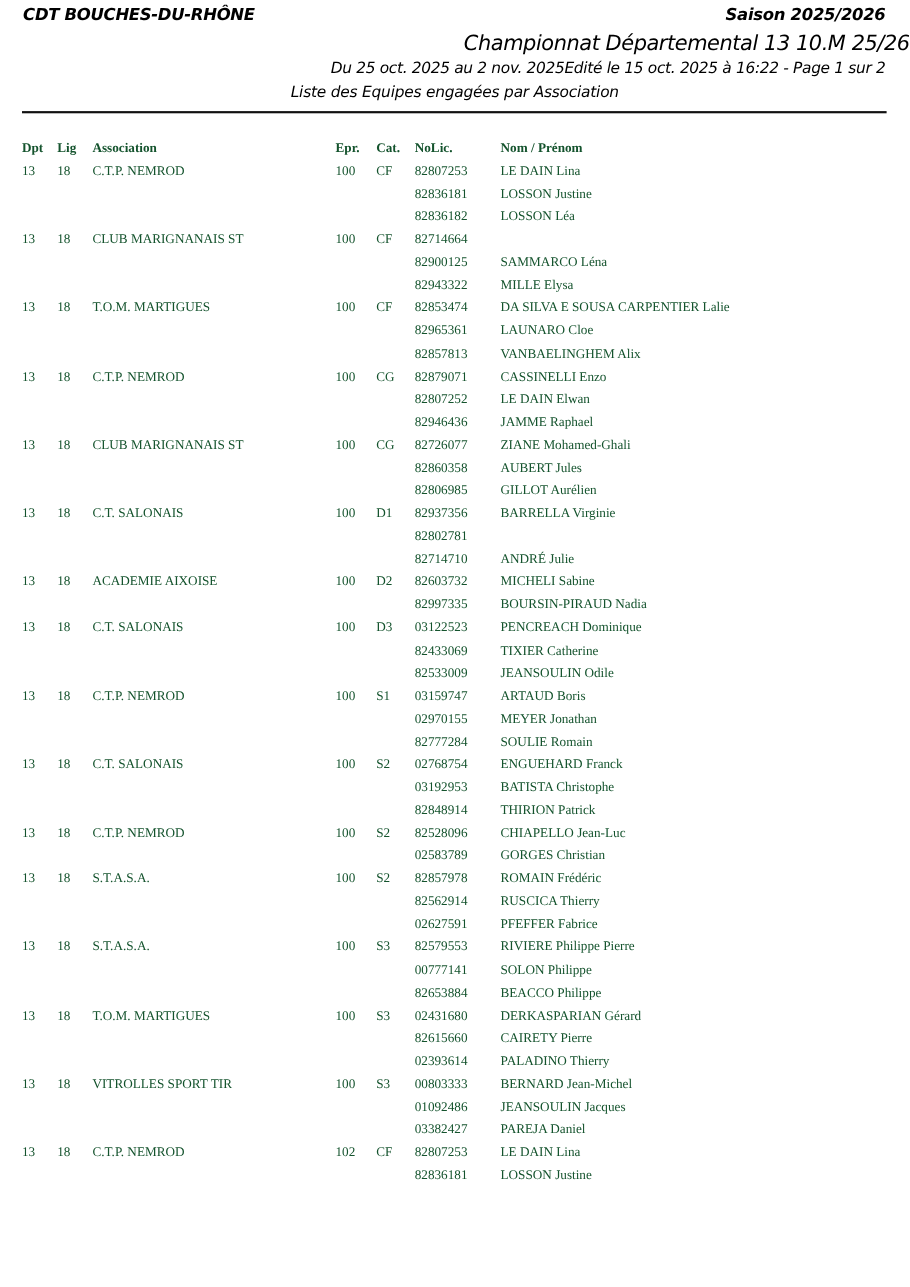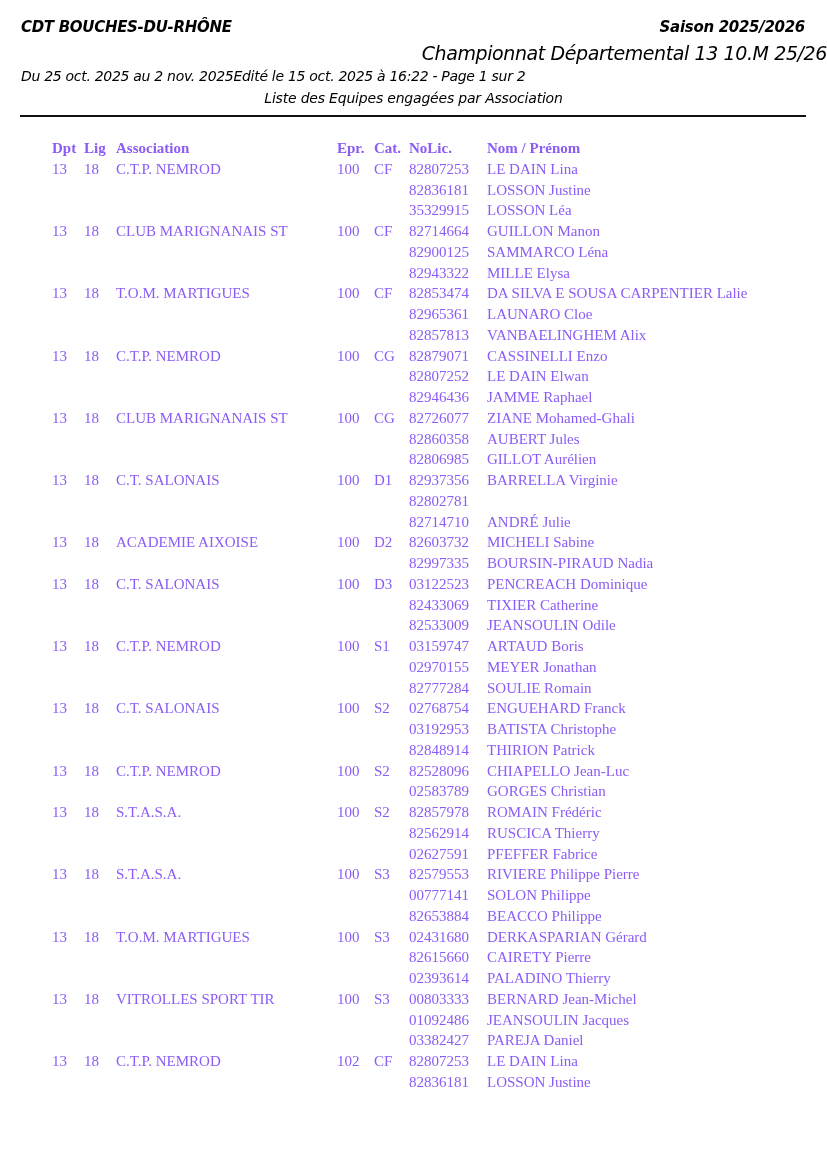--- a/index.html
+++ b/index.html
@@ -17,57 +17,57 @@
   
   .hdr {
     font-family: "DejaVu Sans", sans-serif;
     font-style: italic;
     color: #000;
   }
   .hdr-row1 {
     display: flex;
     justify-content: space-between;
     align-items: baseline;
-    padding: 18px 22px 0 21px;
+    padding: 4px 22px 0 21px;
     font-weight: bold;
     font-size: 15px;
     letter-spacing: -0.3px;
   }
   .hdr-row2 {
     text-align: right;
     font-size: 19px;
     letter-spacing: -0.4px;
     margin-top: 6px;
   }
   .hdr-row3 {
     display: flex;
-    justify-content: flex-start;
+    justify-content: flex-end;
     align-items: baseline;
     padding: 0 22px 0 21px;
     font-size: 14px;
     letter-spacing: -0.3px;
     margin-top: 4px;
   }
   .hdr-row4 {
     text-align: center;
     font-size: 14px;
     letter-spacing: -0.2px;
     margin-top: 6px;
   }
   .rule {
     border: none;
     border-top: 2px solid #111;
     margin: 9px 21px 0 20px;
   }
   
   .team-table {
-    margin: 21px 20px 0 52px;
+    margin: 21px 20px 0 20px;
     font-family: "Liberation Serif", serif;
-    font-size: 15px;
-    color: #8b5cf6;
+    font-size: 12px;
+    color: #14532d;
   }
   .tr {
     display: grid;
     grid-template-columns: 32px 32px 221px 37px 35px 78px 1fr;
     height: 20.75px;
     line-height: 20.75px;
     white-space: nowrap;
   }
   .tr.head .td {
     font-weight: bold;
@@ -121,31 +121,30 @@
         <div class="td"></div>
         <div class="td">82836181</div>
         <div class="td">LOSSON Justine</div>
       </div>
       <div class="tr">
         <div class="td"></div>
         <div class="td"></div>
         <div class="td"></div>
         <div class="td"></div>
         <div class="td"></div>
-        <div class="td">35329915</div>
+        <div class="td">82836182</div>
         <div class="td">LOSSON Léa</div>
       </div>
       <div class="tr">
         <div class="td">13</div>
         <div class="td">18</div>
         <div class="td">CLUB MARIGNANAIS ST</div>
         <div class="td">100</div>
         <div class="td">CF</div>
         <div class="td">82714664</div>
-        <div class="td">GUILLON Manon</div>
       </div>
       <div class="tr">
         <div class="td"></div>
         <div class="td"></div>
         <div class="td"></div>
         <div class="td"></div>
         <div class="td"></div>
         <div class="td">82900125</div>
         <div class="td">SAMMARCO Léna</div>
       </div>

